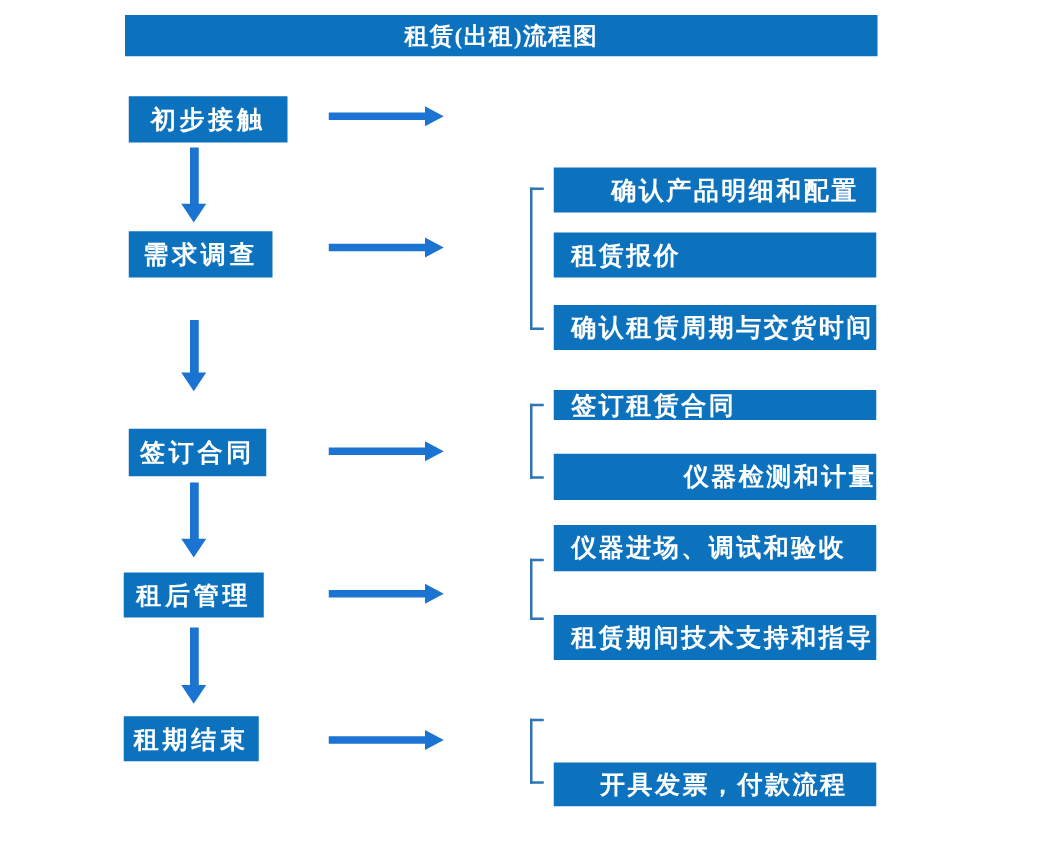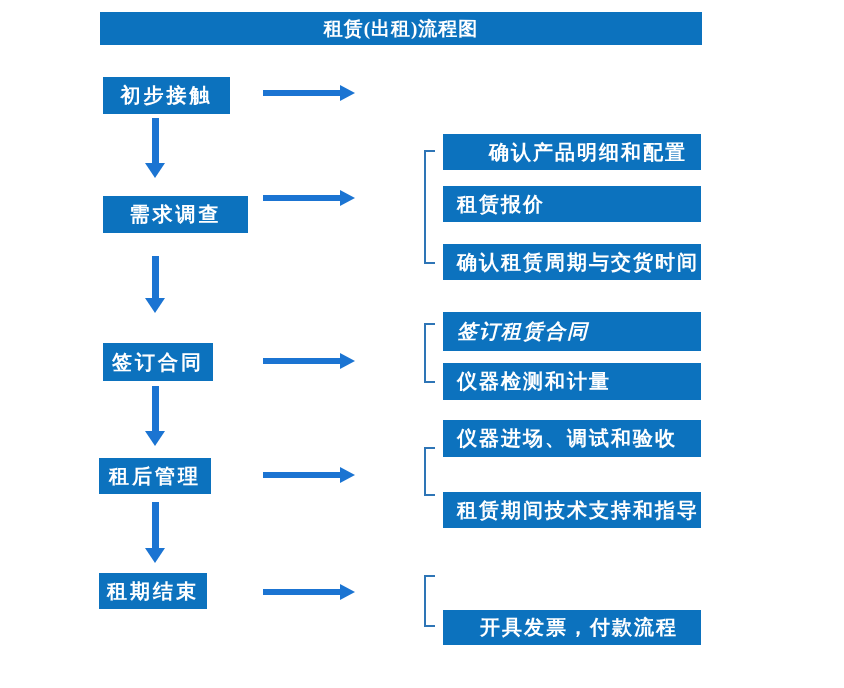--- a/index.html
+++ b/index.html
@@ -80,21 +80,21 @@
   <div class="h-arrow" style="left:263px;top:85px;">
     <div class="shaft"></div>
     <div class="head"></div>
   </div>
 
   <div class="v-arrow" style="left:145px;top:118px;height:60px;">
     <div class="shaft"></div>
     <div class="head"></div>
   </div>
 
-  <div class="stage-box" style="left:103px;top:196px;width:145px;height:37px;">
+  <div class="stage-box" style="left:103px;top:185px;width:115px;height:37px;">
     <span>需求调查</span>
   </div>
   <div class="h-arrow" style="left:263px;top:190px;">
     <div class="shaft"></div>
     <div class="head"></div>
   </div>
   <div class="bracket" style="top:150px;height:114px;"></div>
   <div class="detail-box" style="top:134px;height:36px;padding-left:46px;">
     <span>确认产品明细和配置</span>
   </div>
@@ -111,24 +111,24 @@
   </div>
 
   <div class="stage-box" style="left:103px;top:343px;width:110px;height:38px;">
     <span>签订合同</span>
   </div>
   <div class="h-arrow" style="left:263px;top:353px;">
     <div class="shaft"></div>
     <div class="head"></div>
   </div>
   <div class="bracket" style="top:323px;height:60px;"></div>
-  <div class="detail-box" style="top:312px;height:39px;font-style:italic;">
+  <div class="detail-box" style="top:312px;height:24px;">
     <span>签订租赁合同</span>
   </div>
-  <div class="detail-box" style="top:363px;height:37px;">
+  <div class="detail-box" style="top:363px;height:37px;justify-content:flex-end;">
     <span>仪器检测和计量</span>
   </div>
 
   <div class="v-arrow" style="left:145px;top:386px;height:60px;">
     <div class="shaft"></div>
     <div class="head"></div>
   </div>
 
   <div class="stage-box" style="left:99px;top:458px;width:112px;height:36px;">
     <span>租后管理</span>

